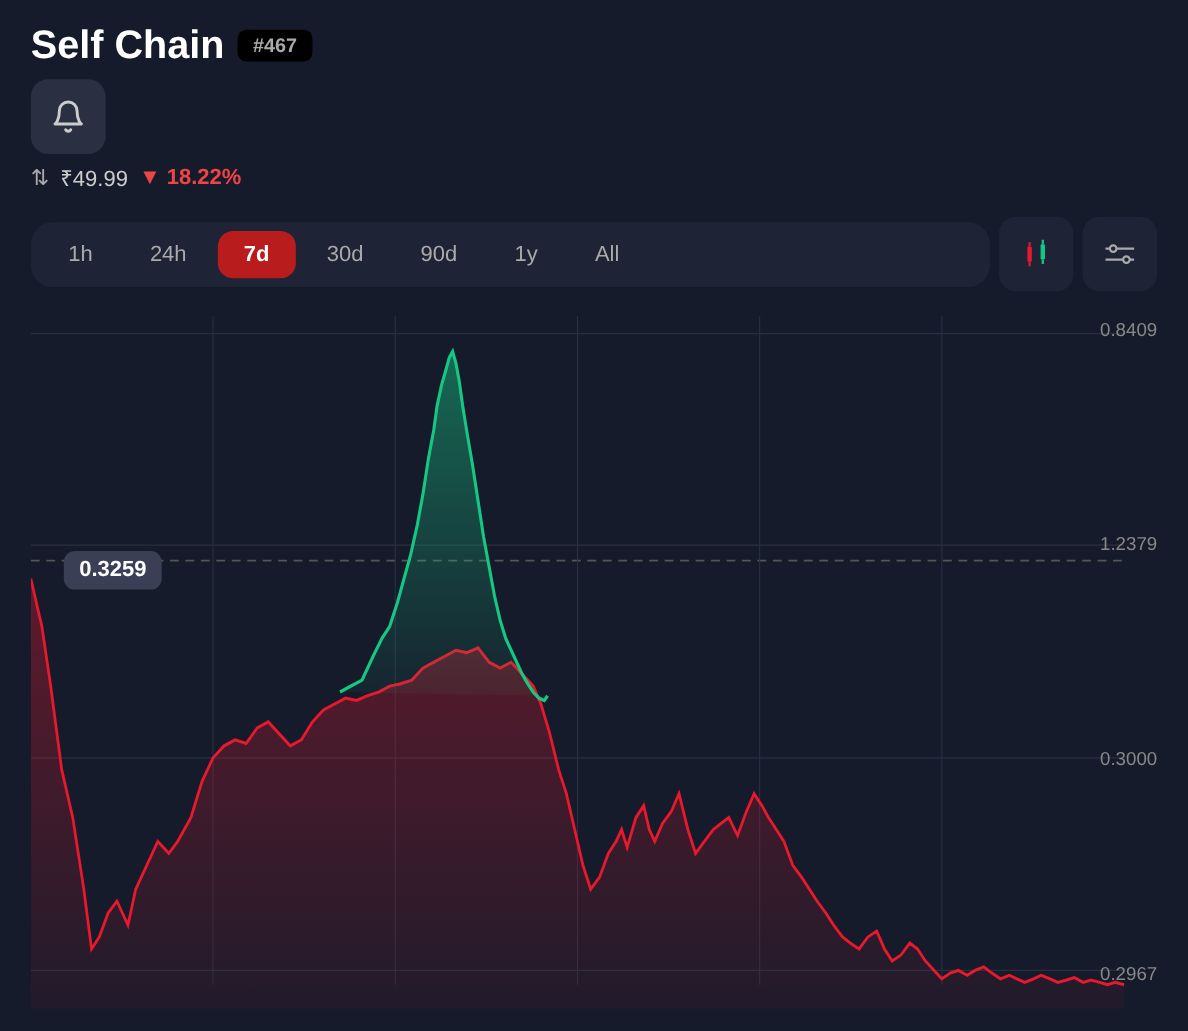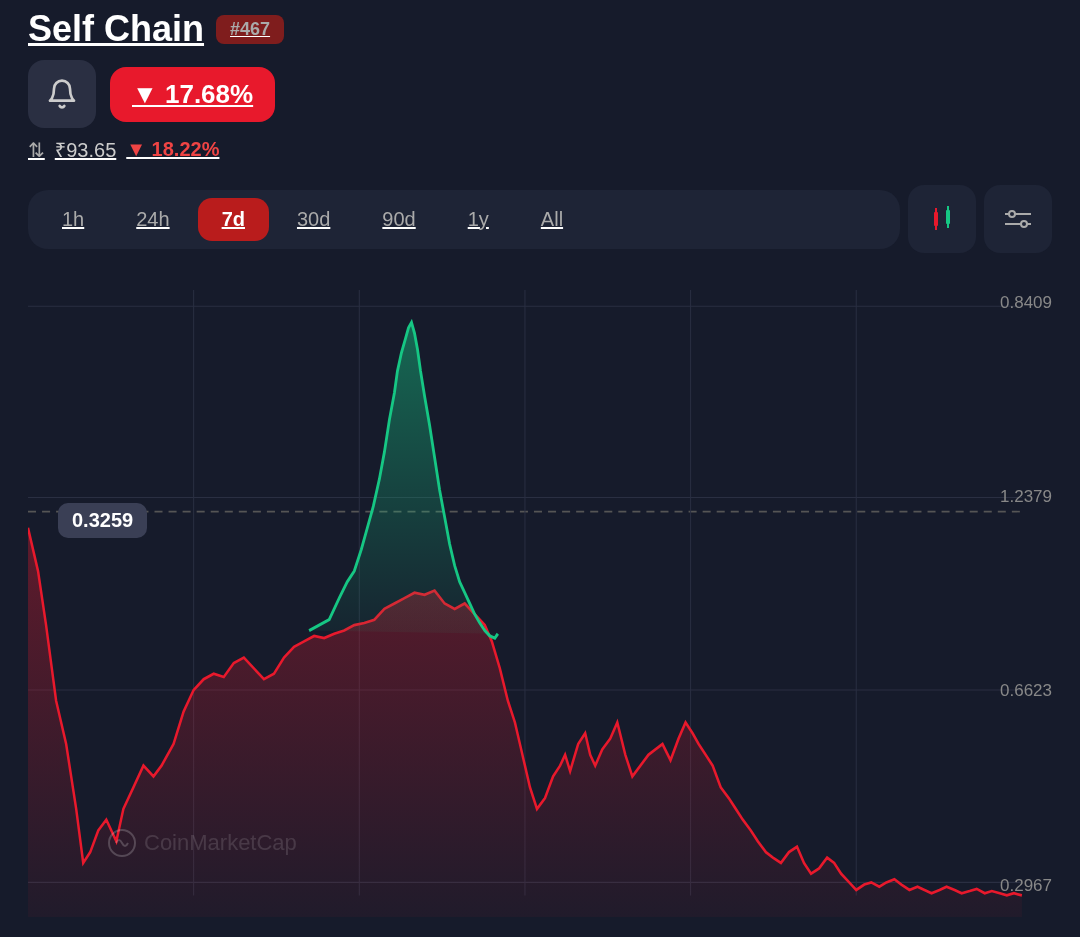--- a/index.html
+++ b/index.html
@@ -6,42 +6,41 @@
     body {
       background: #161b2b;
       color: #fff;
       font-family: -apple-system, BlinkMacSystemFont, 'Segoe UI', sans-serif;
       width: 1080px;
       height: 937px;
       overflow: hidden;
     }
 
     .container {
-      padding: 8px 28px 20px 28px;
+      padding: 20px 28px 20px 28px;
       height: 100%;
       display: flex;
       flex-direction: column;
-      text-decoration: underline;
     }
 
     .header-row {
       display: flex;
       align-items: center;
       gap: 12px;
       margin-bottom: 10px;
     }
 
     .coin-name {
       font-size: 36px;
       font-weight: 700;
       color: #fff;
     }
 
     .rank-badge {
-      background: #7f1d1d;
+      background: #000000;
       border-radius: 8px;
       padding: 4px 14px;
       font-size: 18px;
       color: #aaa;
       font-weight: 600;
     }
 
     .price-row {
       display: flex;
       align-items: center;
@@ -156,21 +155,21 @@
       height: 68px;
       display: flex;
       align-items: center;
       justify-content: center;
       cursor: pointer;
     }
 
     .chart-wrapper {
       flex: 1;
       position: relative;
-      margin-top: 19px;
+      margin-top: 4px;
     }
 
     .chart-svg {
       width: 100%;
       height: 100%;
     }
 
     .price-label {
       position: absolute;
       right: 0;
@@ -212,29 +211,26 @@
   </div>
 
   <div class="price-row">
     <div style="display:flex; align-items:center; gap:14px;">
       <button class="bell-btn">
         <svg width="32" height="32" viewBox="0 0 24 24" fill="none" stroke="#ccc" stroke-width="2" stroke-linecap="round" stroke-linejoin="round">
           <path d="M18 8A6 6 0 0 0 6 8c0 7-3 9-3 9h18s-3-2-3-9"></path>
           <path d="M13.73 21a2 2 0 0 1-3.46 0"></path>
         </svg>
       </button>
-      <div class="change-badge">
-        <span>▼ 17.68%</span>
-      </div>
     </div>
   </div>
 
   <div class="sub-row">
     <span class="updown-icon">⇅</span>
-    <span class="inr-price">₹93.65</span>
+    <span class="inr-price">₹49.99</span>
     <span class="inr-change">▼ 18.22%</span>
   </div>
 
   <div class="timeframe-row">
     <div class="timeframe-container">
       <button class="tf-btn">1h</button>
       <button class="tf-btn">24h</button>
       <button class="tf-btn active">7d</button>
       <button class="tf-btn">30d</button>
       <button class="tf-btn">90d</button>
@@ -261,34 +257,27 @@
         <line x1="2" y1="20" x2="18" y2="20" stroke="#aaa" stroke-width="2"></line>
         <line x1="24" y1="20" x2="28" y2="20" stroke="#aaa" stroke-width="2"></line>
       </svg>
     </button>
   </div>
 
   <div class="chart-wrapper">
     
     <div class="price-label" style="top: 2%;">0.8409</div>
     <div class="price-label" style="top: 33%;">1.2379</div>
-    <div class="price-label" style="top: 64%;">0.6623</div>
+    <div class="price-label" style="top: 64%;">0.3000</div>
     <div class="price-label" style="top: 95%;">0.2967</div>
 
     
     <div class="hover-label" style="top: 34%;">0.3259</div>
 
     
-    <div class="watermark">
-      <svg width="28" height="28" viewBox="0 0 28 28" fill="none">
-        <circle cx="14" cy="14" r="13" stroke="#ffffff33" stroke-width="2"></circle>
-        <path d="M8 14 Q11 8 14 14 Q17 20 20 14" stroke="#ffffff33" stroke-width="2" fill="none"></path>
-      </svg>
-      <span>CoinMarketCap</span>
-    </div>
 
     <svg class="chart-svg" viewBox="0 0 1020 580" preserveAspectRatio="none">
       <defs>
 
         <linearGradient id="redGrad" x1="0" y1="0" x2="0" y2="1">
           <stop offset="0%" stop-color="#e8192c" stop-opacity="0.35"></stop>
           <stop offset="100%" stop-color="#e8192c" stop-opacity="0.05"></stop>
         </linearGradient>
 
         <linearGradient id="greenGrad" x1="0" y1="0" x2="0" y2="1">

